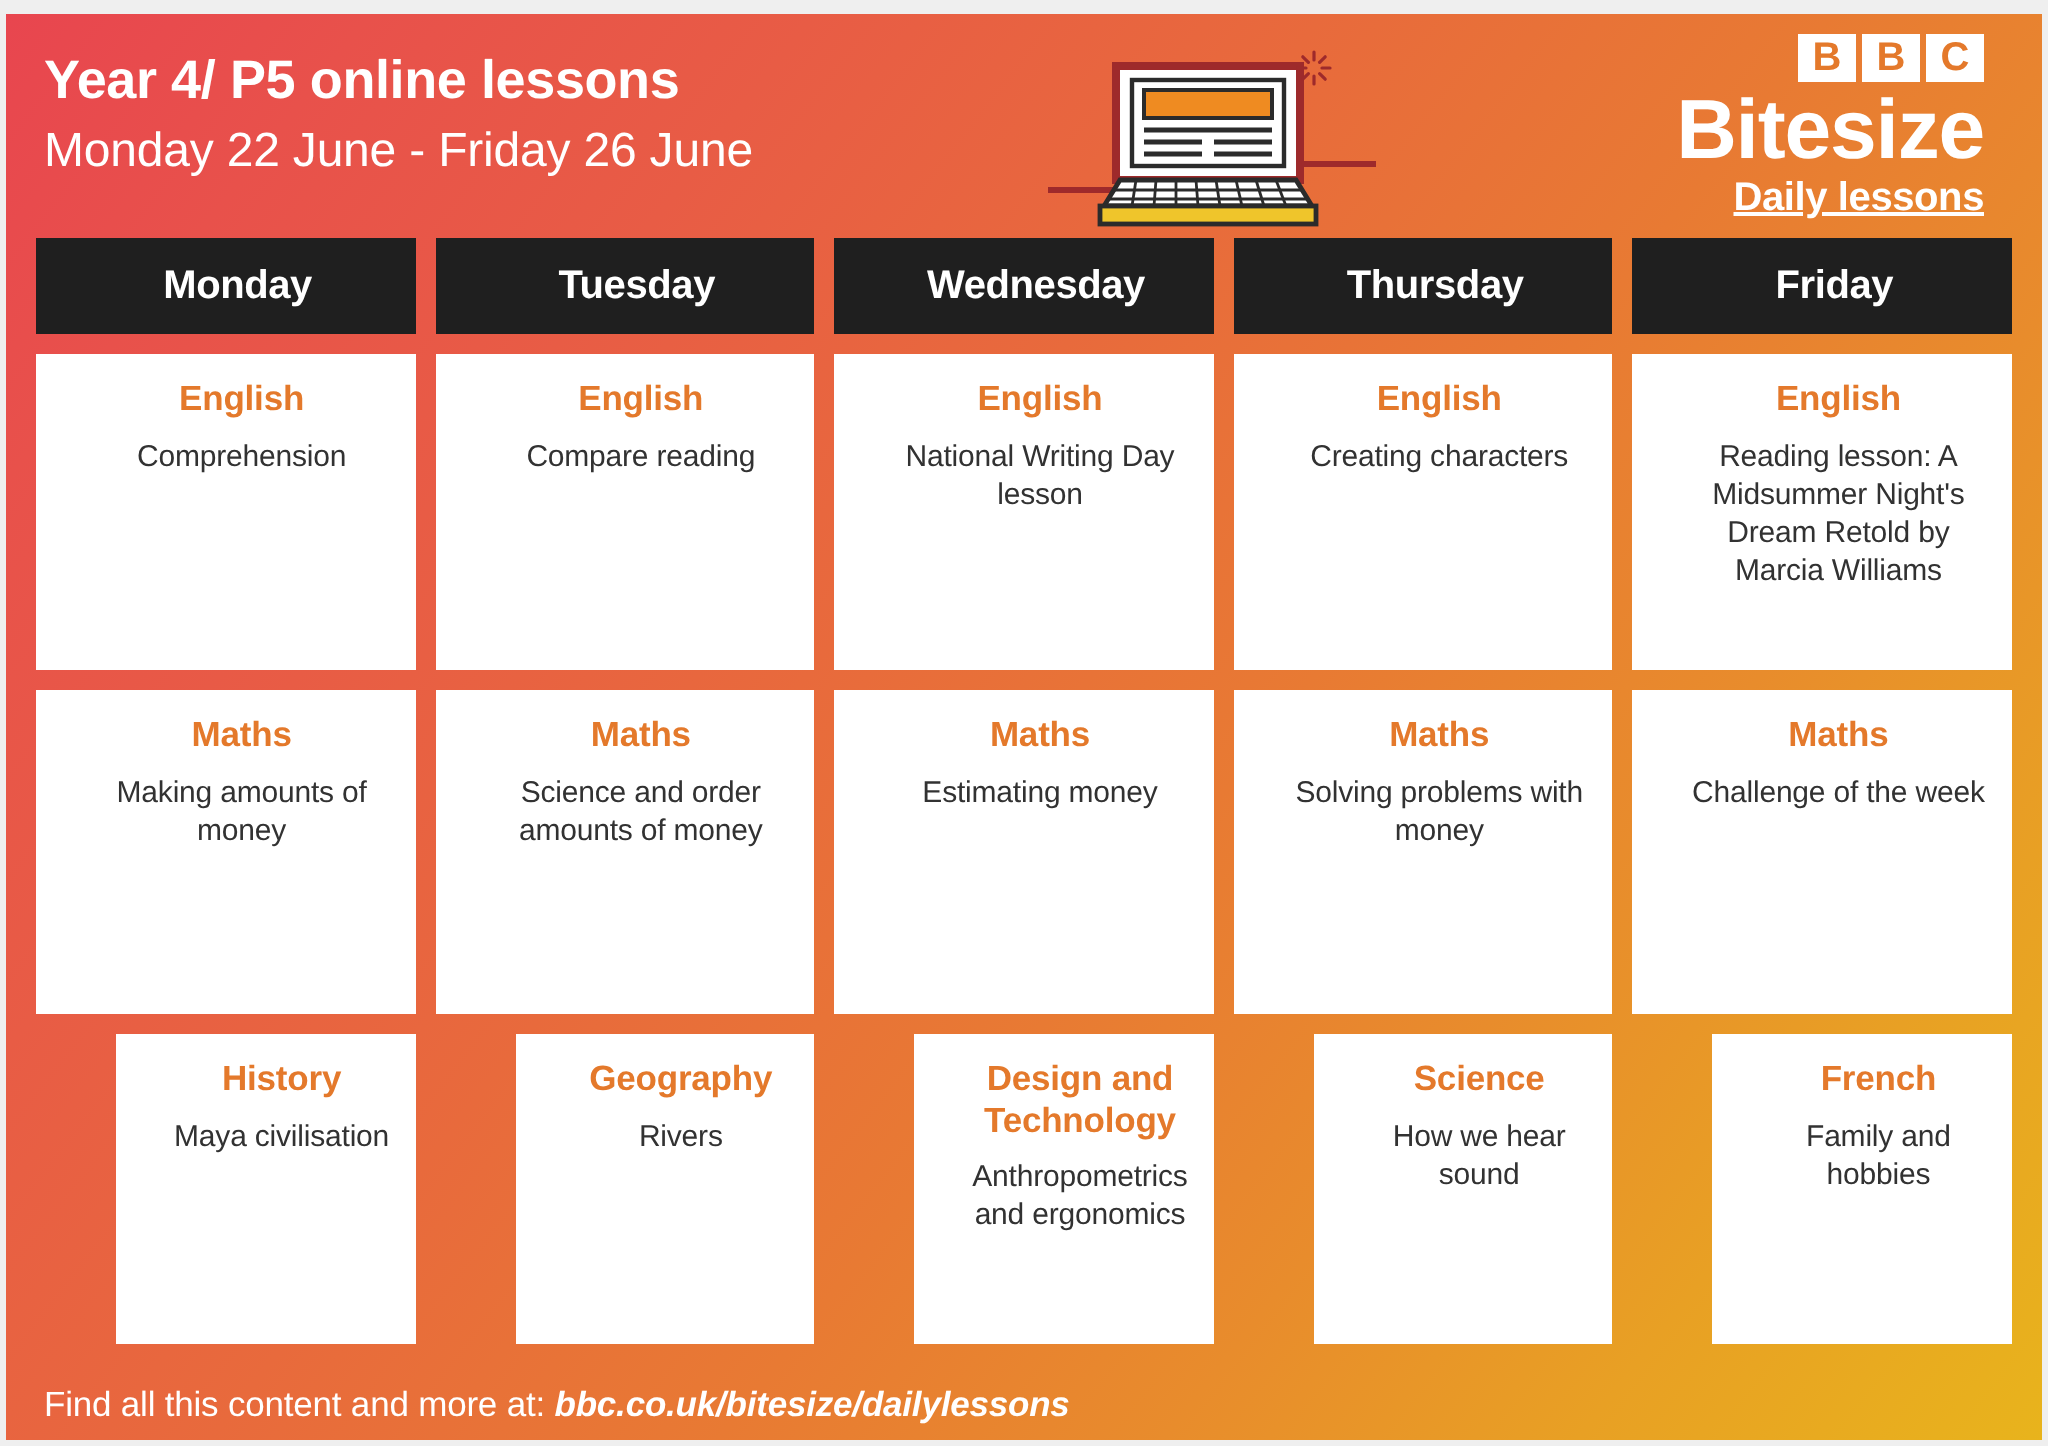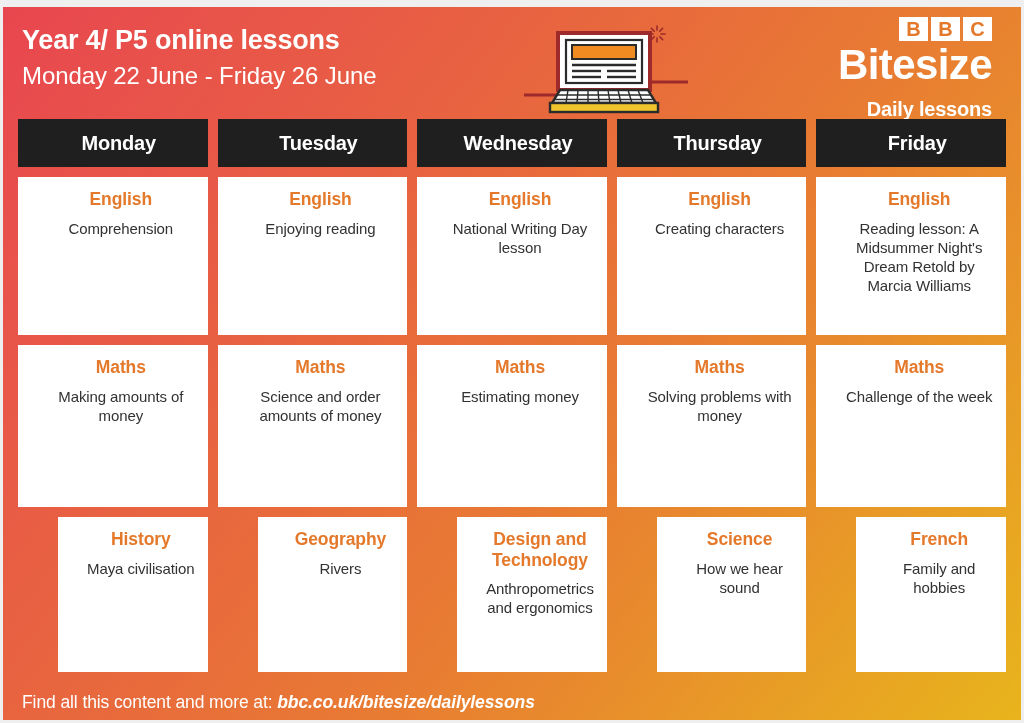--- a/index.html
+++ b/index.html
@@ -118,22 +118,23 @@
     font-size: 42px;
     font-weight: bold;
     line-height: 1.0;
     margin-top: 3px;
     letter-spacing: -0.6px;
   }
   .brand-sub {
     color: #ffffff;
     font-size: 20px;
     font-weight: bold;
-    margin-top: 12px;
+    margin-top: 2px;
     letter-spacing: -0.2px;
+    text-decoration: underline;
   }
 
   
   .grid {
     position: absolute;
     left: 18px;
     top: 119px;
     width: 988px;
     display: grid;
     grid-template-columns: repeat(5, 1fr);
@@ -286,21 +287,21 @@
     <div class="day-head">Wednesday</div>
     <div class="day-head">Thursday</div>
     <div class="day-head">Friday</div>
 
     <div class="cell">
       <div class="subject">English</div>
       <div class="lesson">Comprehension</div>
     </div>
     <div class="cell">
       <div class="subject">English</div>
-      <div class="lesson">Enjoying reading</div>
+      <div class="lesson">Compare reading</div>
     </div>
     <div class="cell">
       <div class="subject">English</div>
       <div class="lesson">National Writing Day lesson</div>
     </div>
     <div class="cell">
       <div class="subject">English</div>
       <div class="lesson">Creating characters</div>
     </div>
     <div class="cell">

